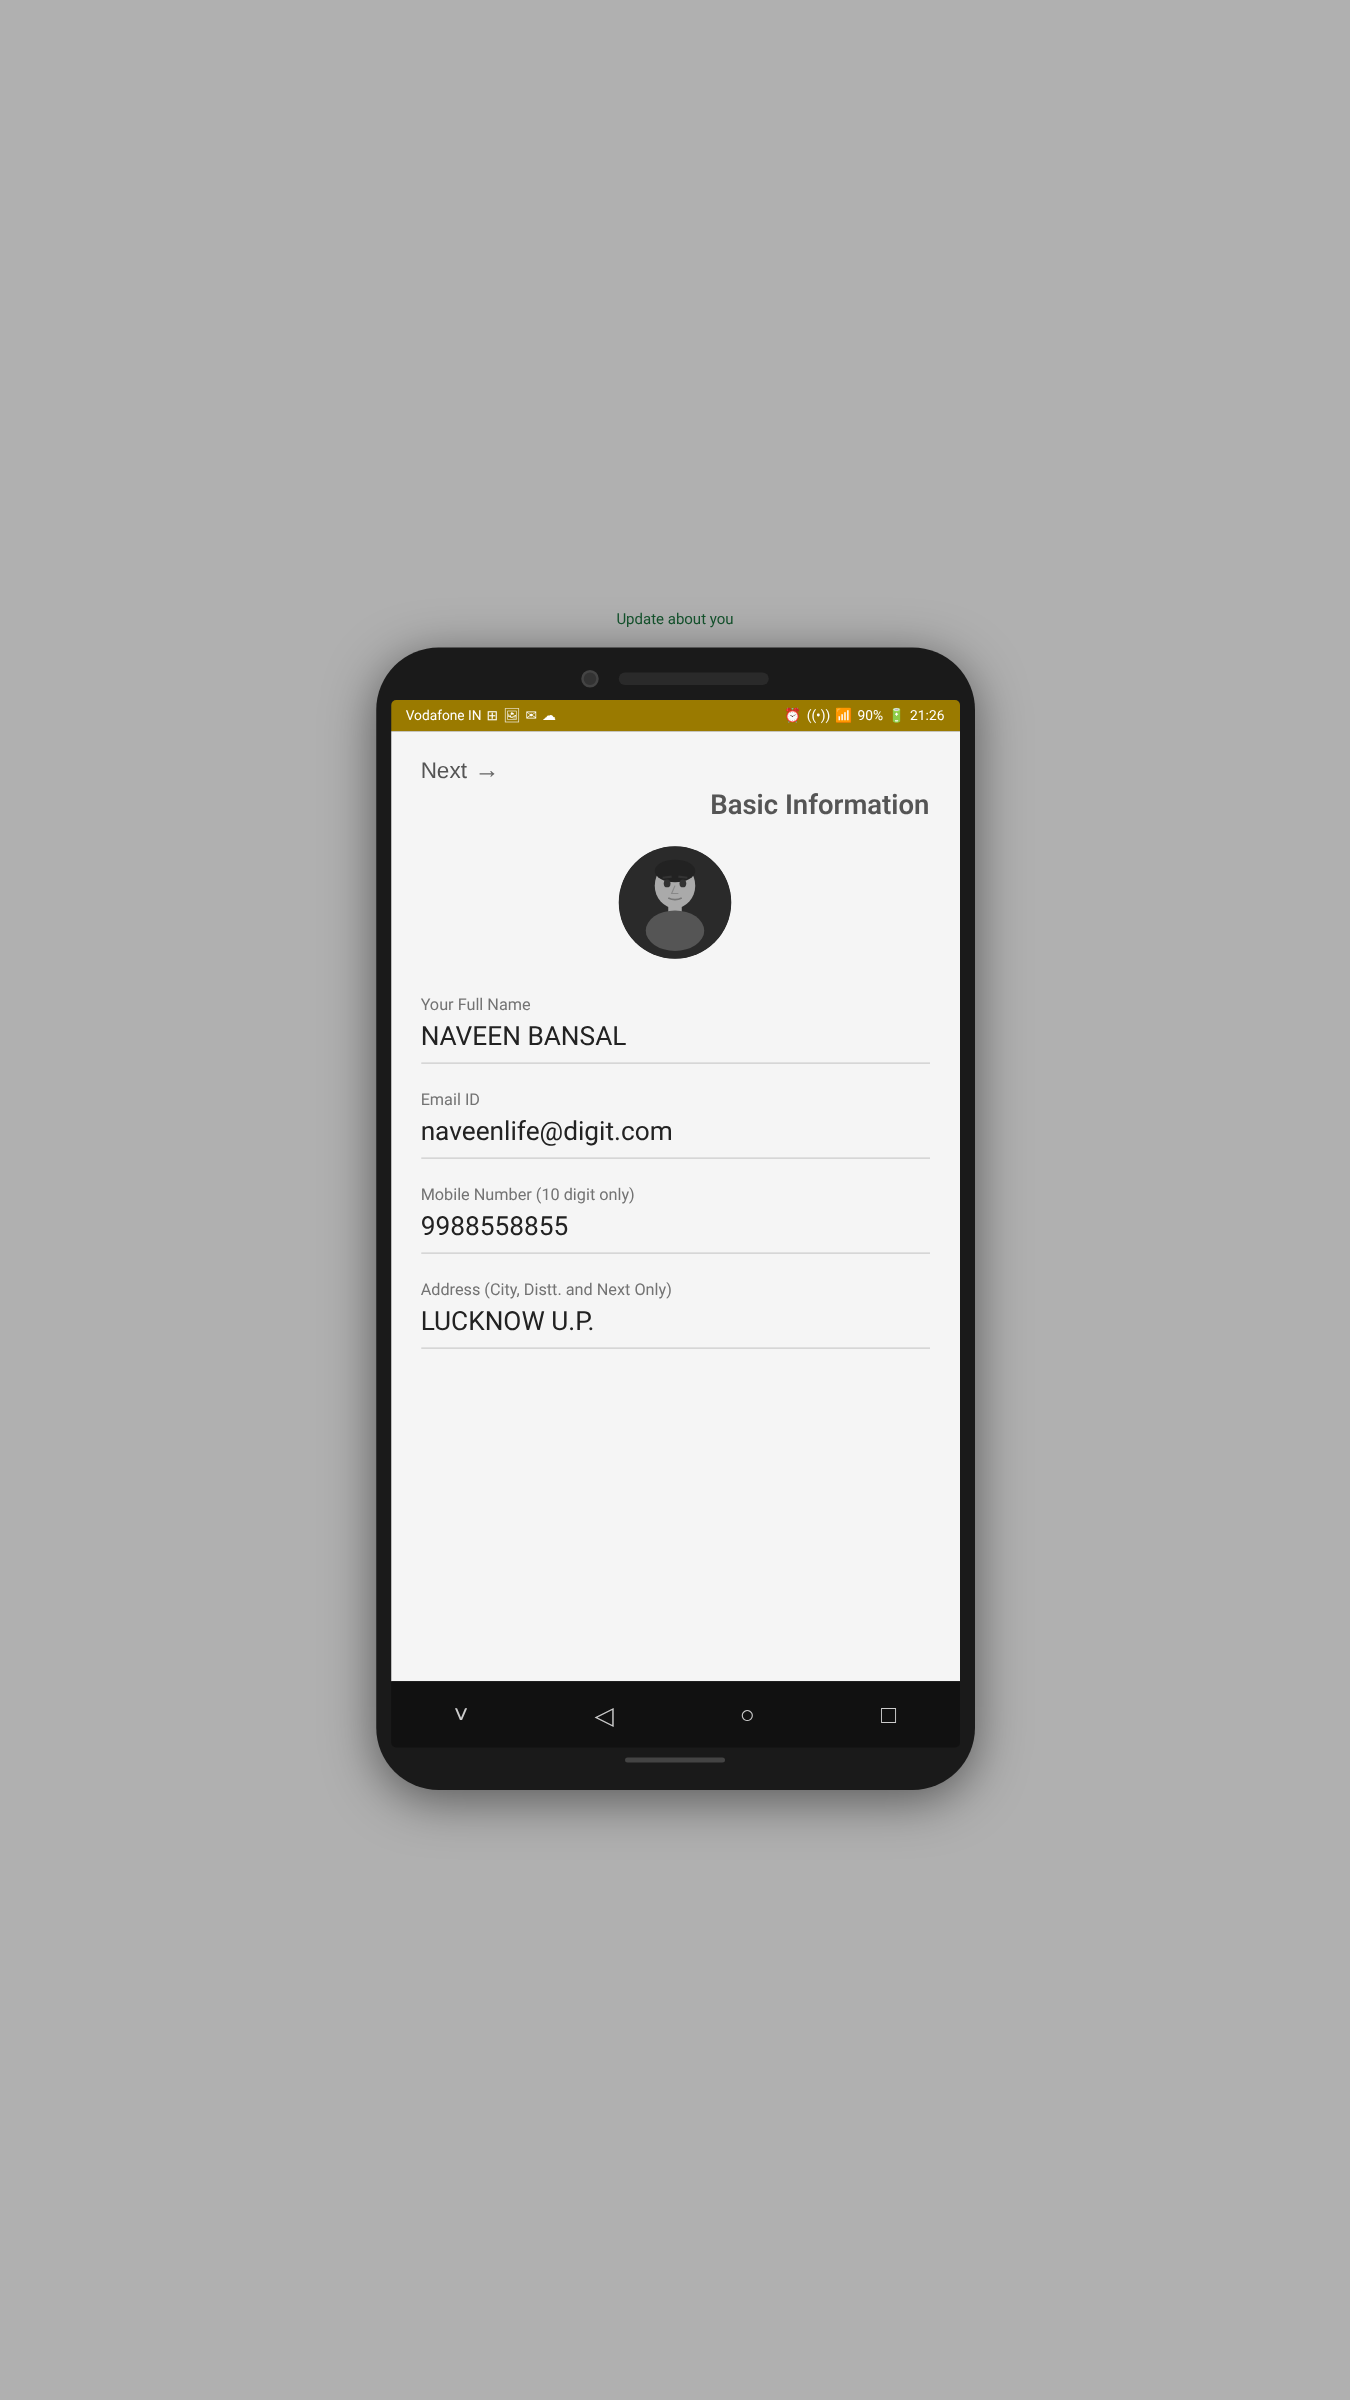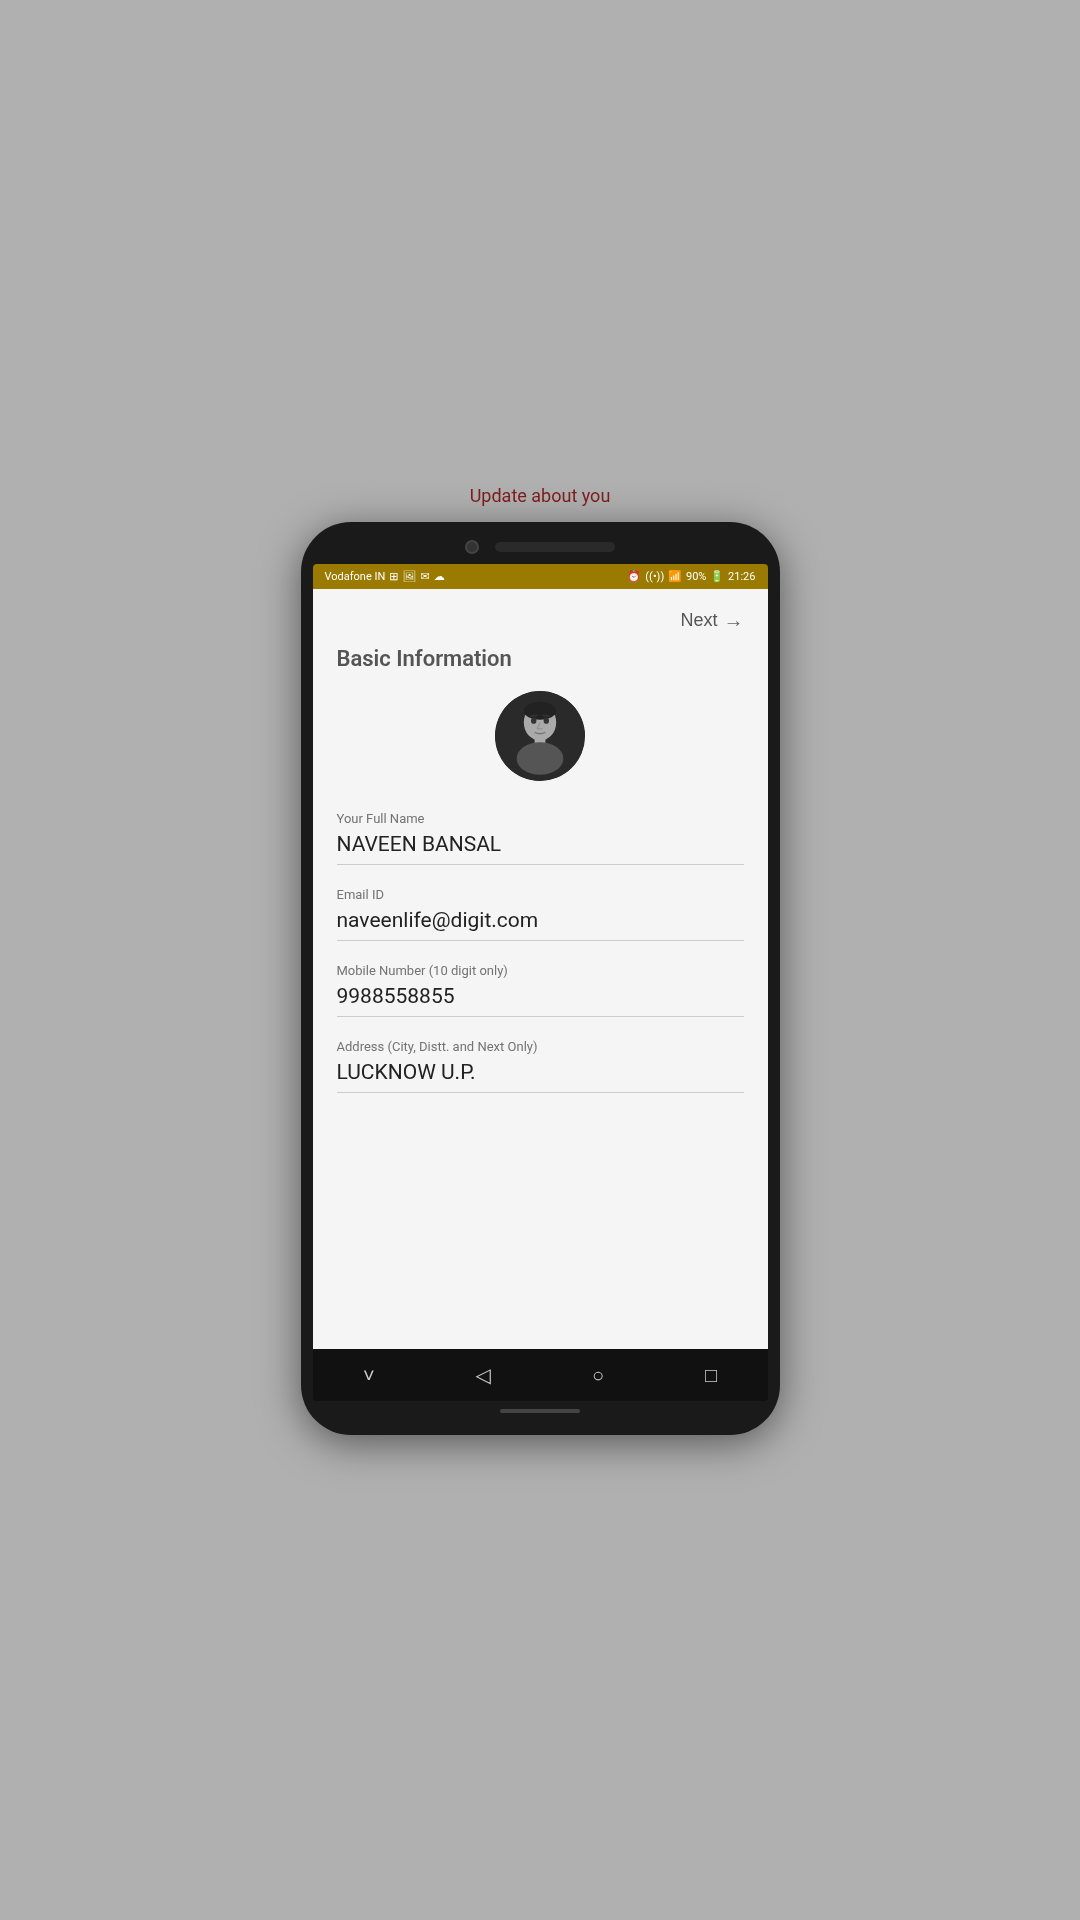--- a/index.html
+++ b/index.html
@@ -8,22 +8,22 @@
       background: #b0b0b0;
       display: flex;
       flex-direction: column;
       align-items: center;
       justify-content: center;
       min-height: 100vh;
       font-family: 'Roboto', Arial, sans-serif;
     }
 
     .page-title {
-      color: #7f1d1d;
-      font-size: 18px;
+      color: #14532d;
+      font-size: 12px;
       margin-bottom: 16px;
       font-weight: 400;
     }
 
     .phone-frame {
       width: 479px;
       background: #1a1a1a;
       border-radius: 50px;
       padding: 18px 12px 22px;
       box-shadow: 0 8px 40px rgba(0,0,0,0.5);
@@ -79,43 +79,41 @@
     .app-screen {
       background: #f5f5f5;
       min-height: 760px;
       padding: 16px 24px 40px;
       display: flex;
       flex-direction: column;
     }
 
     .next-button-row {
       display: flex;
-      justify-content: flex-end;
-      margin-bottom: 10px;
     }
 
     .next-button {
       display: flex;
       align-items: center;
       gap: 6px;
       background: transparent;
       border: none;
       cursor: pointer;
       font-size: 18px;
       color: #555;
       padding: 4px 0;
     }
 
     .next-arrow {
       font-size: 20px;
       color: #666;
     }
 
     .section-title {
-      text-align: left;
+      text-align: right;
       font-size: 22px;
       font-weight: 600;
       color: #555;
       margin-bottom: 20px;
     }
 
     .avatar-container {
       display: flex;
       justify-content: center;
       margin-bottom: 30px;

